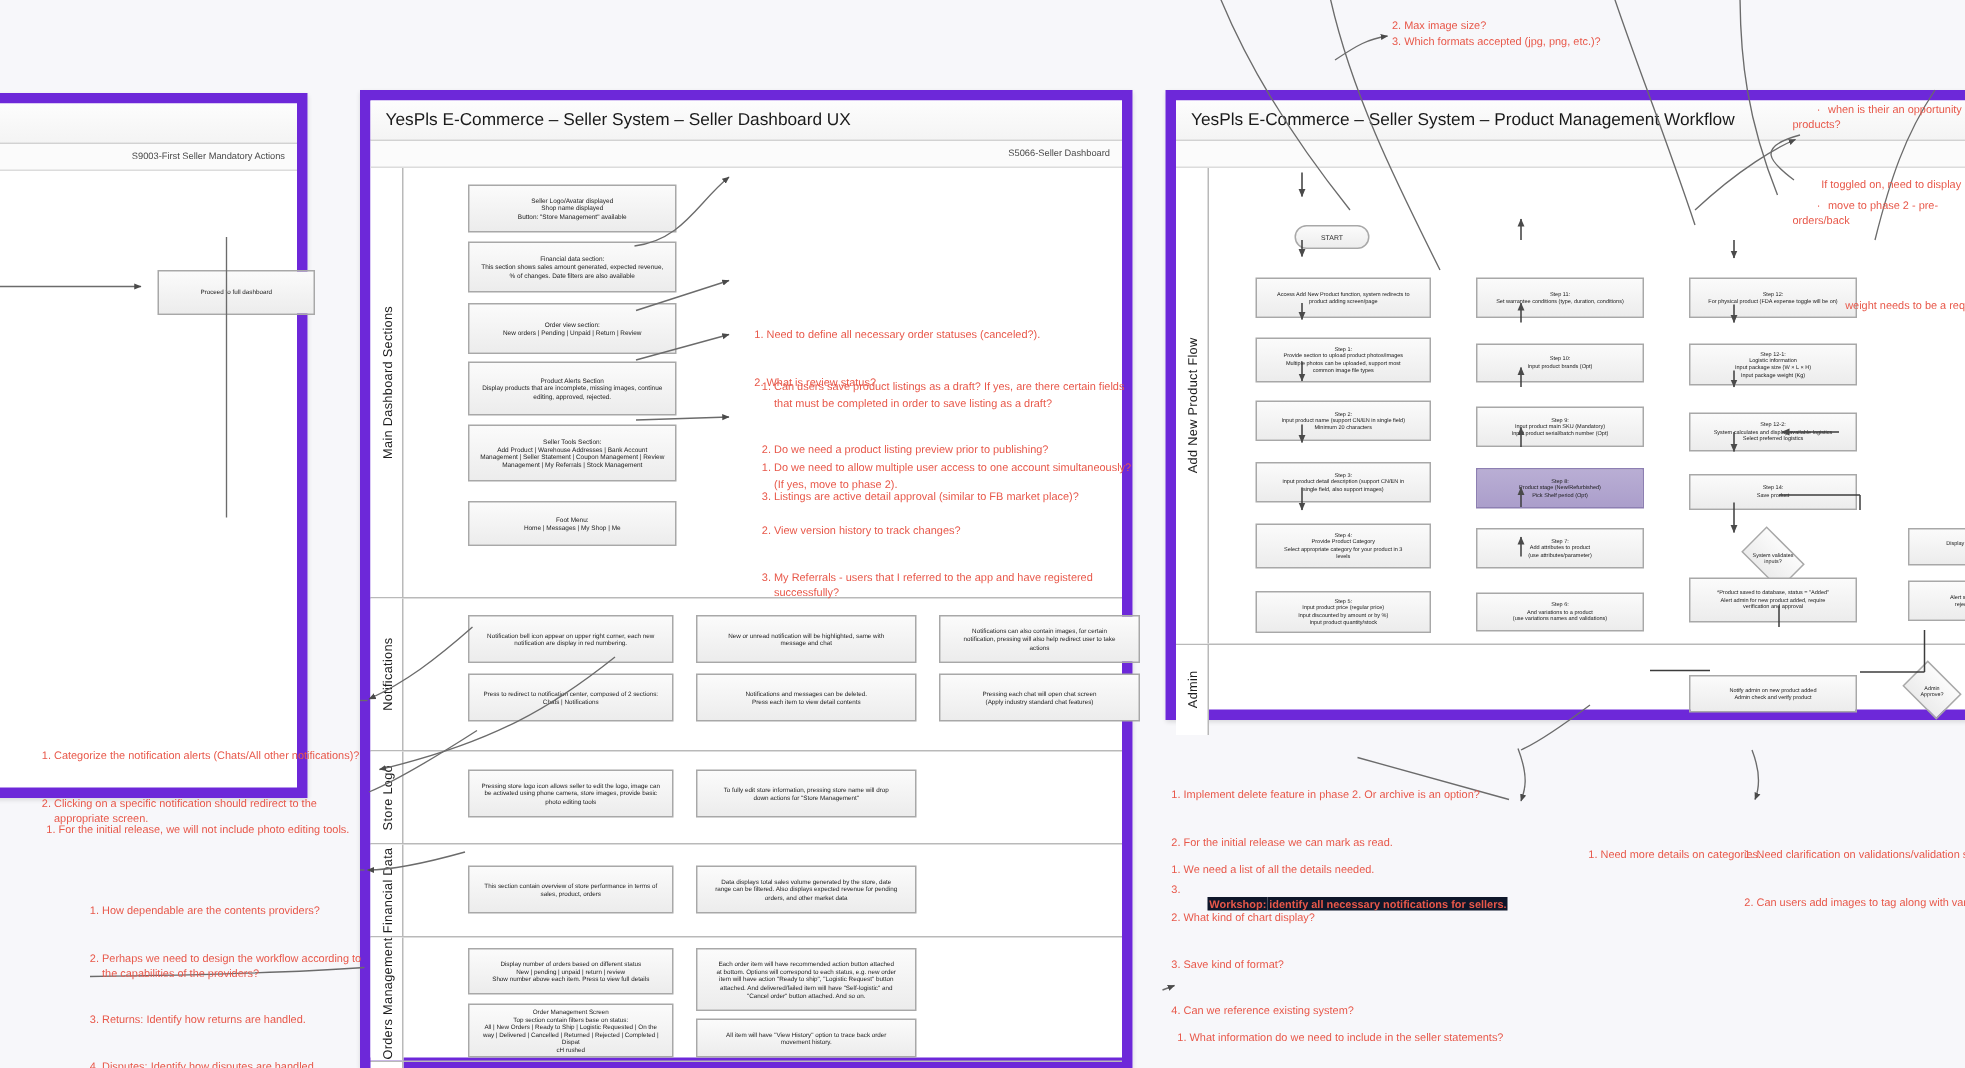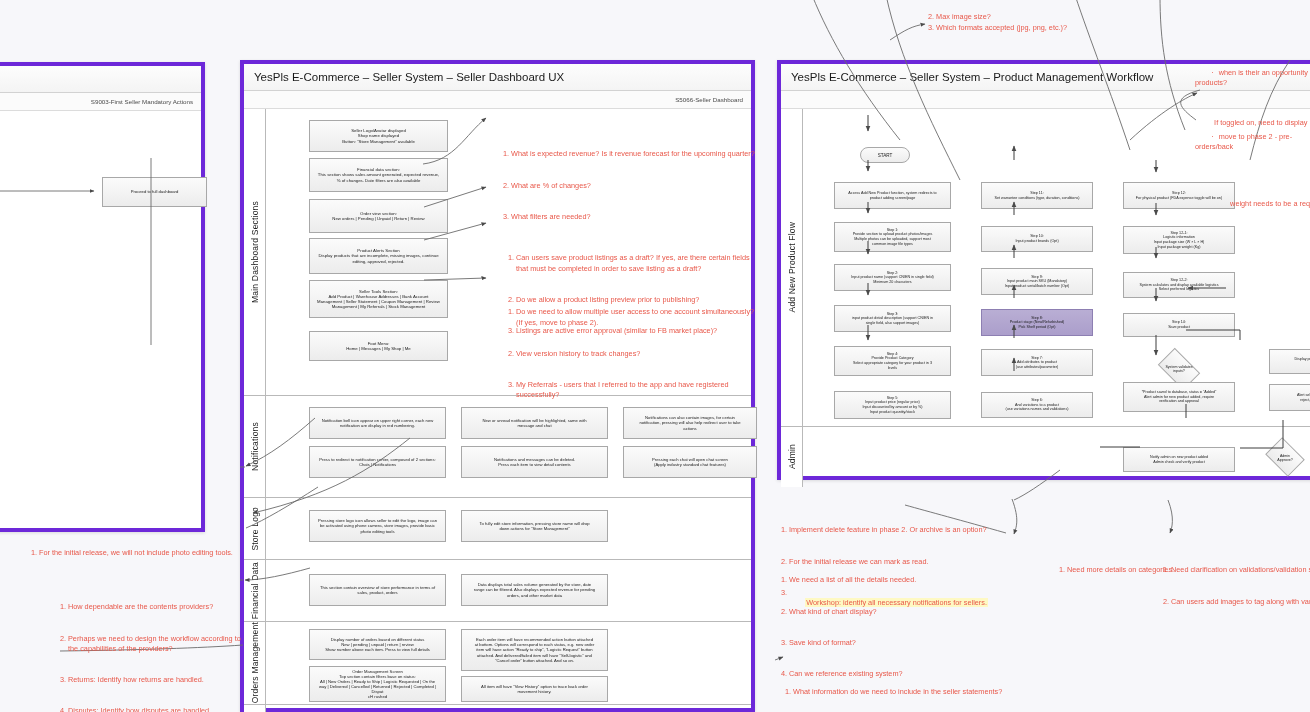--- a/index.html
+++ b/index.html
@@ -9,21 +9,21 @@
     overflow: hidden;
     background: #f7f7fa;
     font-family: "Liberation Sans", sans-serif;
   }
   #canvas { position: relative; width: 1310px; height: 712px; overflow: hidden; }
 
   
   .board {
     position: absolute;
     background: #ffffff;
-    border: 4px solid #6d28d9;
+    border: 7px solid #6d28d9;
     box-shadow: 0 1px 3px rgba(0,0,0,.12);
   }
   .board-titlebar {
     height: 27px;
     border-bottom: 1px solid #d2d2d2;
     background: linear-gradient(#fdfdfd, #f4f4f4);
     display: flex; align-items: center;
     padding: 0 10px;
     font-size: 11.5px;
     color: #1a1a1a;
@@ -96,21 +96,21 @@
   }
 
   
   .anno {
     position: absolute;
     color: #e8584a;
     font-size: 7.3px;
     line-height: 1.42;
     white-space: pre-wrap;
   }
-  .anno .hlt { background: #fef9c3; color: #e8584a; font-weight: normal; padding: 0 1px; }
+  .anno .hlt { background: #0f172a; color: #e8584a; font-weight: bold; padding: 0 1px; }
   .anno ol, .anno ul { margin: 0; padding-left: 11px; }
   .anno li { margin: 0; }
 
   svg.wires { position: absolute; left: 0; top: 0; width: 1310px; height: 712px; pointer-events: none; }
   .wire { fill: none; stroke: #6b6b6b; stroke-width: 0.9; }
   .wire-dark { fill: none; stroke: #3c3c3c; stroke-width: 1; }
 </style>
 </head>
 <body>
 
@@ -490,45 +490,50 @@
     <path class="wire" d="M1196,120 C1180,108 1170,98 1200,90"></path>
     <path class="wire" d="M890,40 C905,30 912,26 925,24" marker-end="url(#arr)"></path>
     <path class="wire" d="M1130,140 C1160,112 1185,98 1197,93" marker-end="url(#arr)"></path>
     <path class="wire" d="M1012,499 C1020,520 1016,528 1014,534" marker-end="url(#arr)"></path>
     <path class="wire" d="M1168,500 C1175,518 1172,528 1170,533" marker-end="url(#arr)"></path>
     <path class="wire" d="M1060,470 C1040,485 1025,495 1014,500"></path>
     <path class="wire" d="M905,505 C930,512 960,520 1006,533"></path>
     <path class="wire" d="M775,660 L783,657" marker-end="url(#arr)"></path>
   </svg>
 
-  <div class="anno" style="left:500px; top:108px; width:255px;">
-    <ol>
-      <li>What is expected revenue? Is it revenue forecast for the upcoming quarter?</li>
-      <li>What are % of changes?</li>
-      <li>What filters are needed?</li>
-    </ol>
-  </div>
-
+
+  <div class="anno" style="left:500px; top:177px; width:255px;">
+    <ol>
+      <li>Need to define all necessary order statuses (canceled?).</li>
+      <li>What is review status?</li>
+    </ol>
+  </div>
 
   <div class="anno" style="left:505px; top:212px; width:250px;">
     <ol>
       <li>Can users save product listings as a draft? If yes, are there certain fields that must be completed in order to save listing as a draft?</li>
-      <li>Do we allow a product listing preview prior to publishing?</li>
-      <li>Listings are active error approval (similar to FB market place)?</li>
+      <li>Do we need a product listing preview prior to publishing?</li>
+      <li>Listings are active detail approval (similar to FB market place)?</li>
     </ol>
   </div>
 
   <div class="anno" style="left:505px; top:266px; width:250px;">
     <ol>
       <li>Do we need to allow multiple user access to one account simultaneously? (If yes, move to phase 2).</li>
       <li>View version history to track changes?</li>
       <li>My Referrals - users that I referred to the app and have registered successfully?</li>
     </ol>
   </div>
 
+  <div class="anno" style="left:25px; top:458px; width:215px;">
+    <ol>
+      <li>Categorize the notification alerts (Chats/All other notifications)?</li>
+      <li>Clicking on a specific notification should redirect to the appropriate screen.</li>
+    </ol>
+  </div>
 
   <div class="anno" style="left:28px; top:507px; width:215px;">
     <ol>
       <li>For the initial release, we will not include photo editing tools.</li>
     </ol>
   </div>
 
   <div class="anno" style="left:57px; top:561px; width:190px;">
     <ol>
       <li>How dependable are the contents providers?</li>

